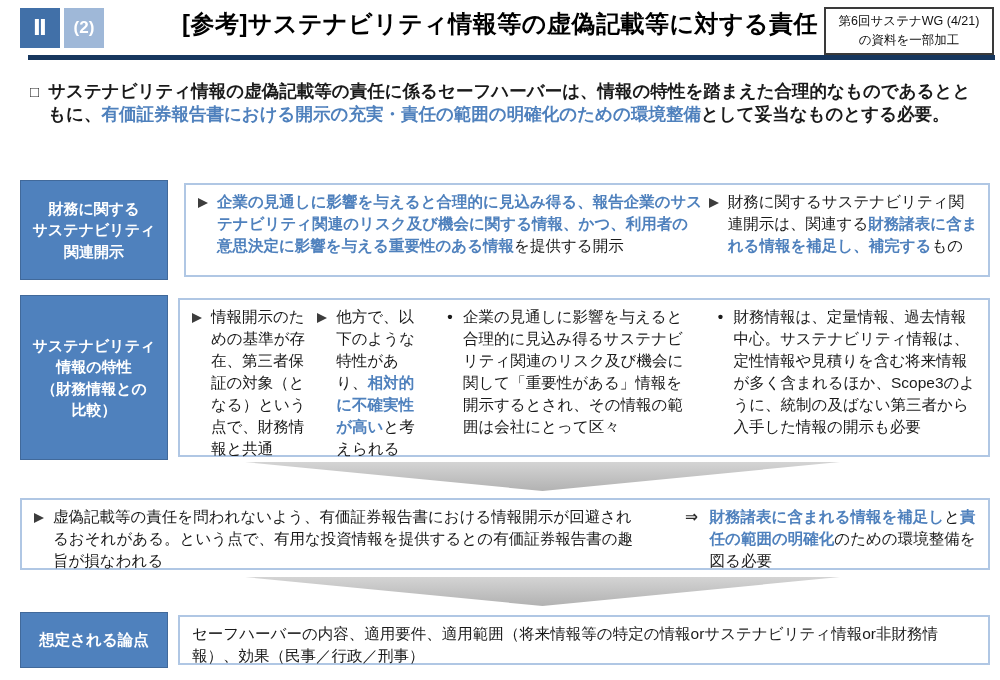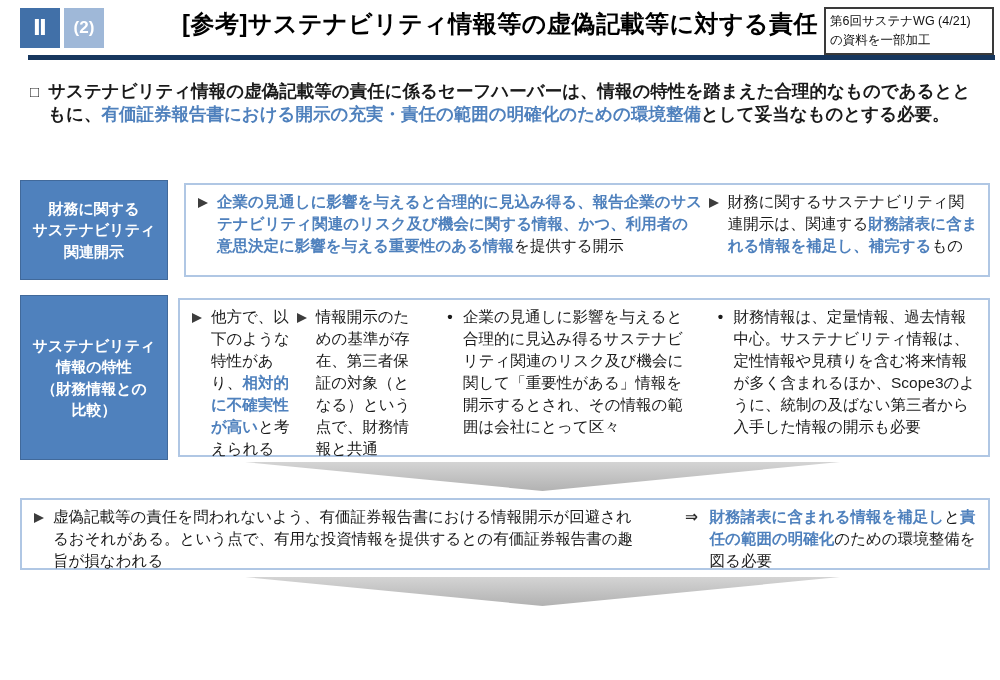--- a/index.html
+++ b/index.html
@@ -8,21 +8,21 @@
     font-family:"Liberation Sans","DejaVu Sans",sans-serif;color:#1a1a1a;
   }
   
   .roman-box{position:absolute;left:20px;top:8px;width:40px;height:40px;background:#4170a8;
     color:#fff;font-size:21px;font-weight:700;display:flex;align-items:center;justify-content:center;}
   .num-box{position:absolute;left:64px;top:8px;width:40px;height:40px;background:#9fb8d8;
     color:#fff;font-size:17px;font-weight:600;display:flex;align-items:center;justify-content:center;}
   .title{position:absolute;left:50%;top:8px;transform:translateX(-50%);white-space:nowrap;
     font-size:24px;font-weight:700;color:#000;letter-spacing:0.5px;}
   .source-note{position:absolute;right:6px;top:7px;width:158px;border:2px solid #3a3a3a;
-    padding:3px 4px;text-align:left;font-size:12.5px;line-height:1.5;font-weight:500;color:#111;}
+    padding:3px 4px;text-align:center;font-size:12.5px;line-height:1.5;font-weight:500;color:#111;}
   .navy-rule{position:absolute;left:28px;right:5px;top:55px;height:5px;background:#17375e;}
   
   .intro{position:absolute;left:30px;right:18px;top:80px;display:flex;gap:9px;
     font-size:17.5px;line-height:1.34;font-weight:600;}
   .intro .mk-square{flex:none;font-size:15px;font-weight:700;padding-top:2px;}
   
   .row{position:absolute;left:20px;right:10px;display:flex;gap:10px;}
   .label{flex:none;width:146px;background:#4f81bd;border:1px solid #41699a;color:#fff;
     font-weight:700;font-size:15px;line-height:1.42;text-align:center;white-space:pre-line;
     display:flex;align-items:center;justify-content:center;}
@@ -86,27 +86,27 @@
   <div class="row" style="top:295px;height:165px;">
     <div class="label">サステナビリティ
 情報の特性
 （財務情報との
 比較）</div>
     <div class="content">
       <div class="bullet">
         <span class="mk">
             <span class="tri"></span>
           </span>
-        <span class="txt"><span>他方で、以下のような特性があり、</span><span class="blue">相対的に不確実性が高い</span><span>と考えられる</span></span>
+        <span class="txt">情報開示のための基準が存在、第三者保証の対象（となる）という点で、財務情報と共通</span>
       </div>
       <div class="bullet">
         <span class="mk">
             <span class="tri"></span>
           </span>
-        <span class="txt">情報開示のための基準が存在、第三者保証の対象（となる）という点で、財務情報と共通</span>
+        <span class="txt"><span>他方で、以下のような特性があり、</span><span class="blue">相対的に不確実性が高い</span><span>と考えられる</span></span>
       </div>
       <div class="bullet sub">
         <span class="mk">•</span>
         <span class="txt">企業の見通しに影響を与えると合理的に見込み得るサステナビリティ関連のリスク及び機会に関して「重要性がある」情報を開示するとされ、その情報の範囲は会社にとって区々</span>
       </div>
       <div class="bullet sub">
         <span class="mk">•</span>
         <span class="txt">財務情報は、定量情報、過去情報中心。サステナビリティ情報は、定性情報や見積りを含む将来情報が多く含まれるほか、Scope3のように、統制の及ばない第三者から入手した情報の開示も必要</span>
       </div>
     </div>
@@ -124,14 +124,20 @@
       </div>
       <div class="bullet implies">
         <span class="mk">⇒</span>
         <span class="txt"><span class="blue">財務諸表に含まれる情報を補足し</span><span>と</span><span class="blue">責任の範囲の明確化</span><span>のための環境整備を図る必要</span></span>
       </div>
     </div>
   </div>
 
   <div class="down-arrow" style="top:577px;"></div>
 
+  <div class="row" style="top:612px;height:56px;">
+    <div class="label" style="font-size:15.5px;">想定される論点</div>
+    <div class="content" style="padding-left:12px;">
+      <div class="txt">セーフハーバーの内容、適用要件、適用範囲（将来情報等の特定の情報orサステナビリティ情報or非財務情報）、効果（民事／行政／刑事）</div>
+    </div>
+  </div>
 
 </div>
 
 </body></html>

